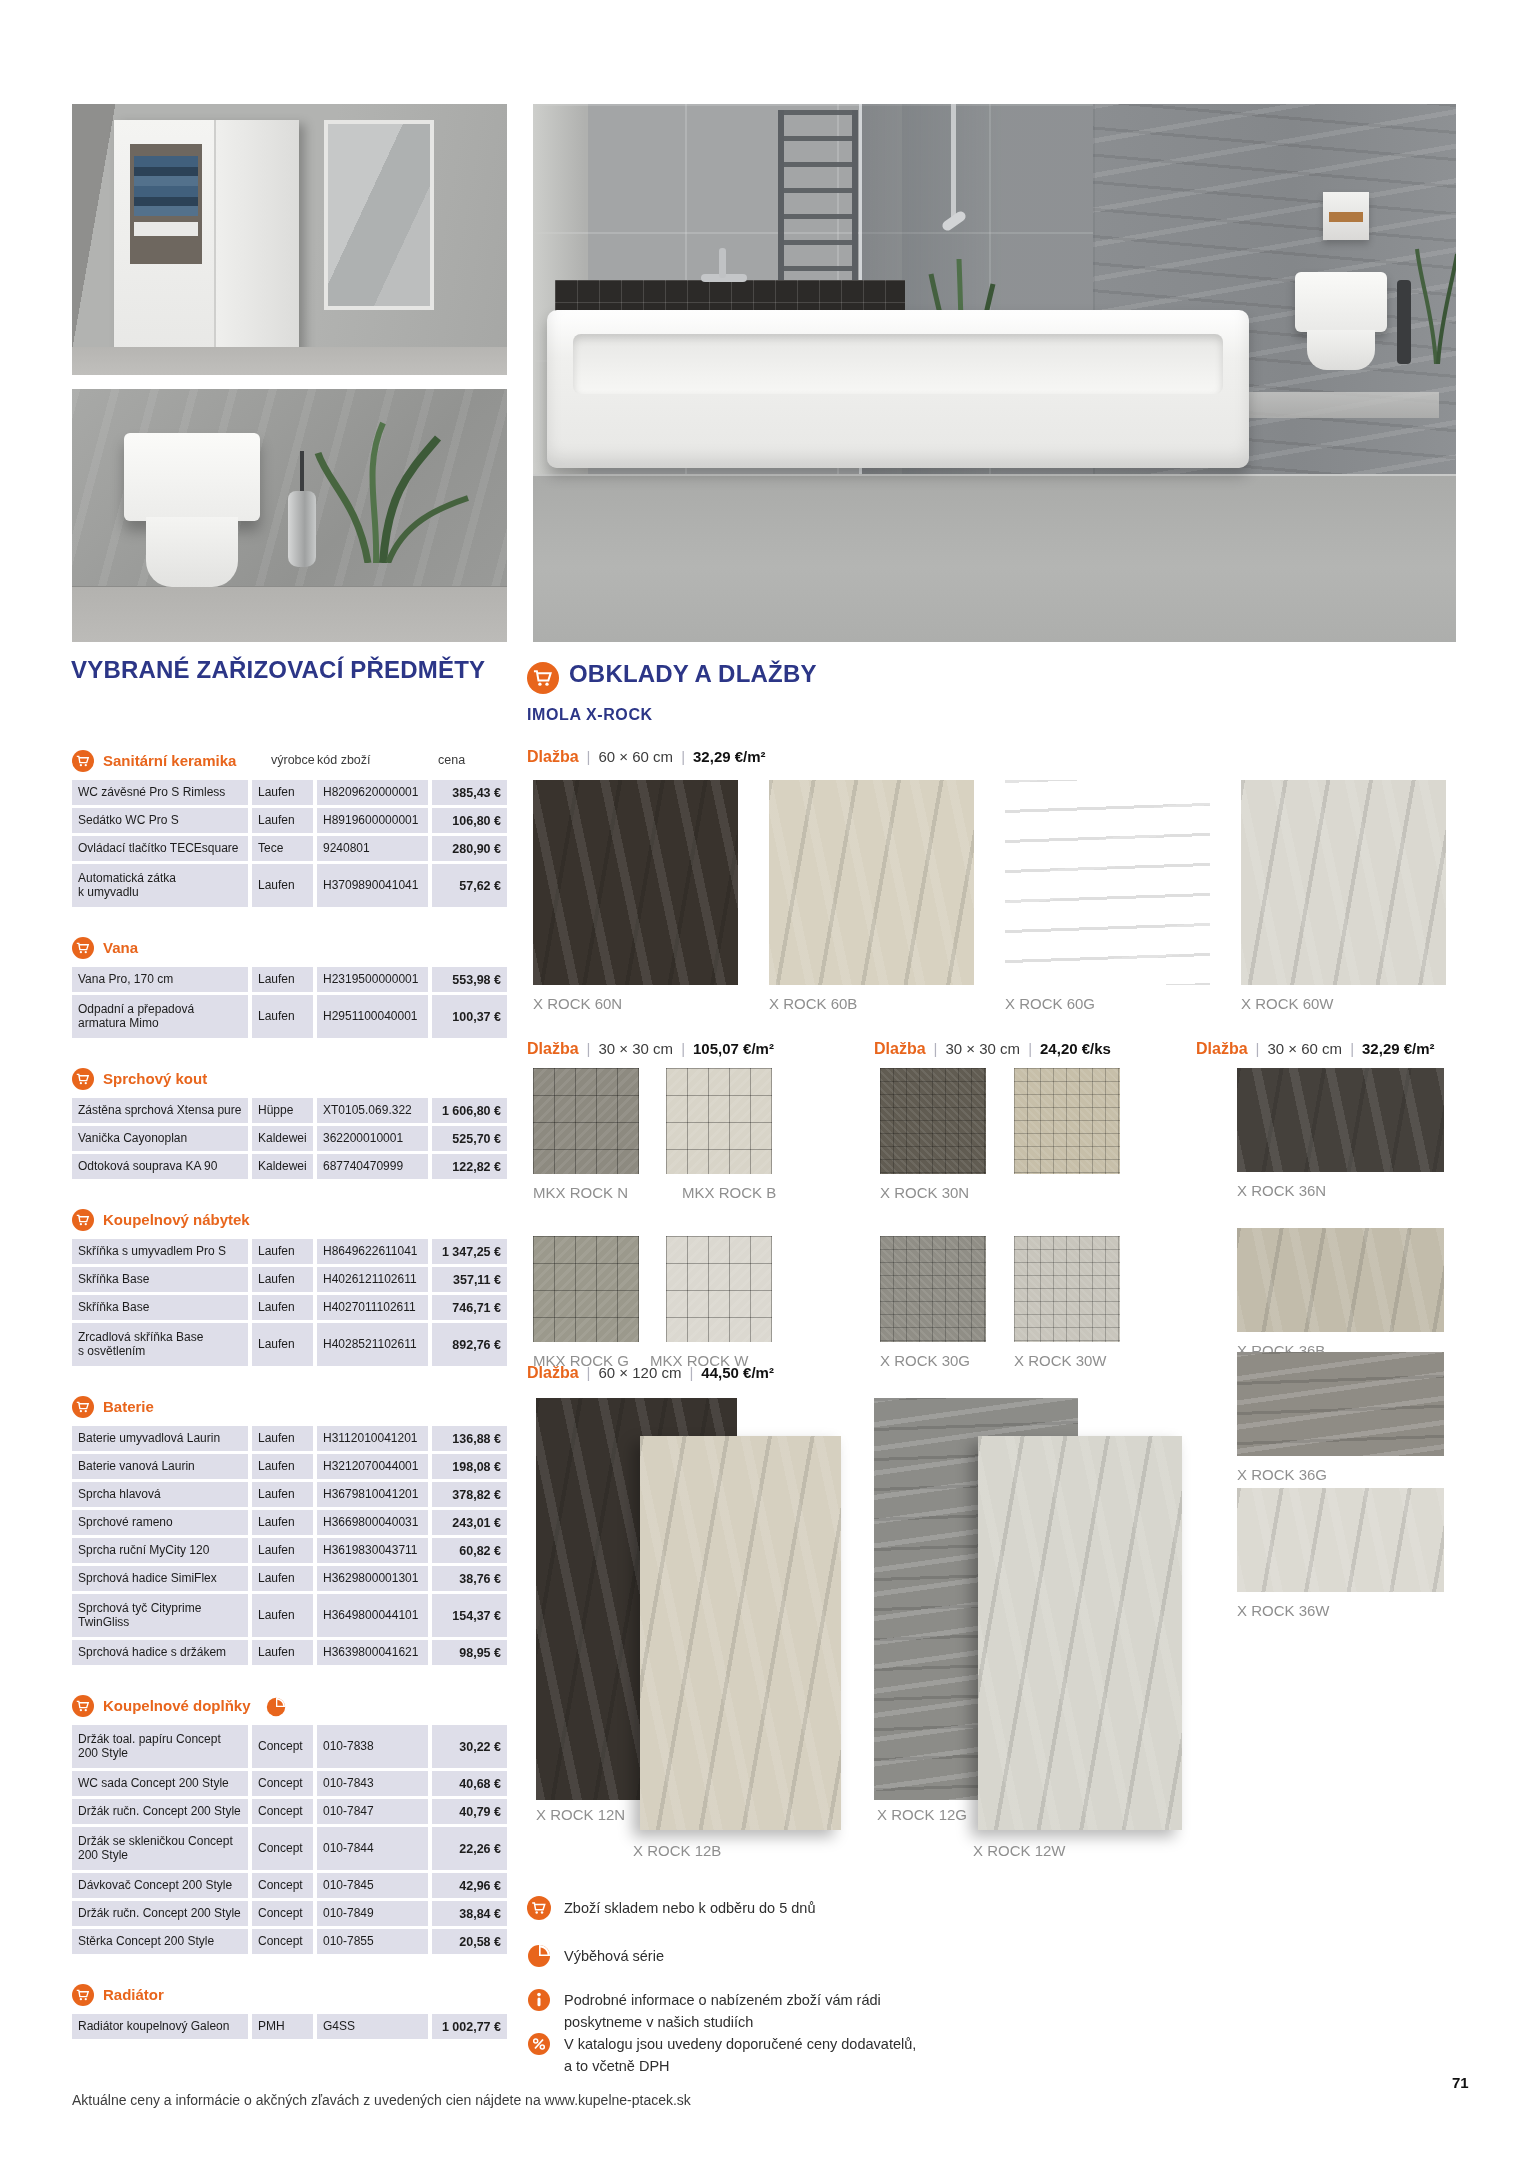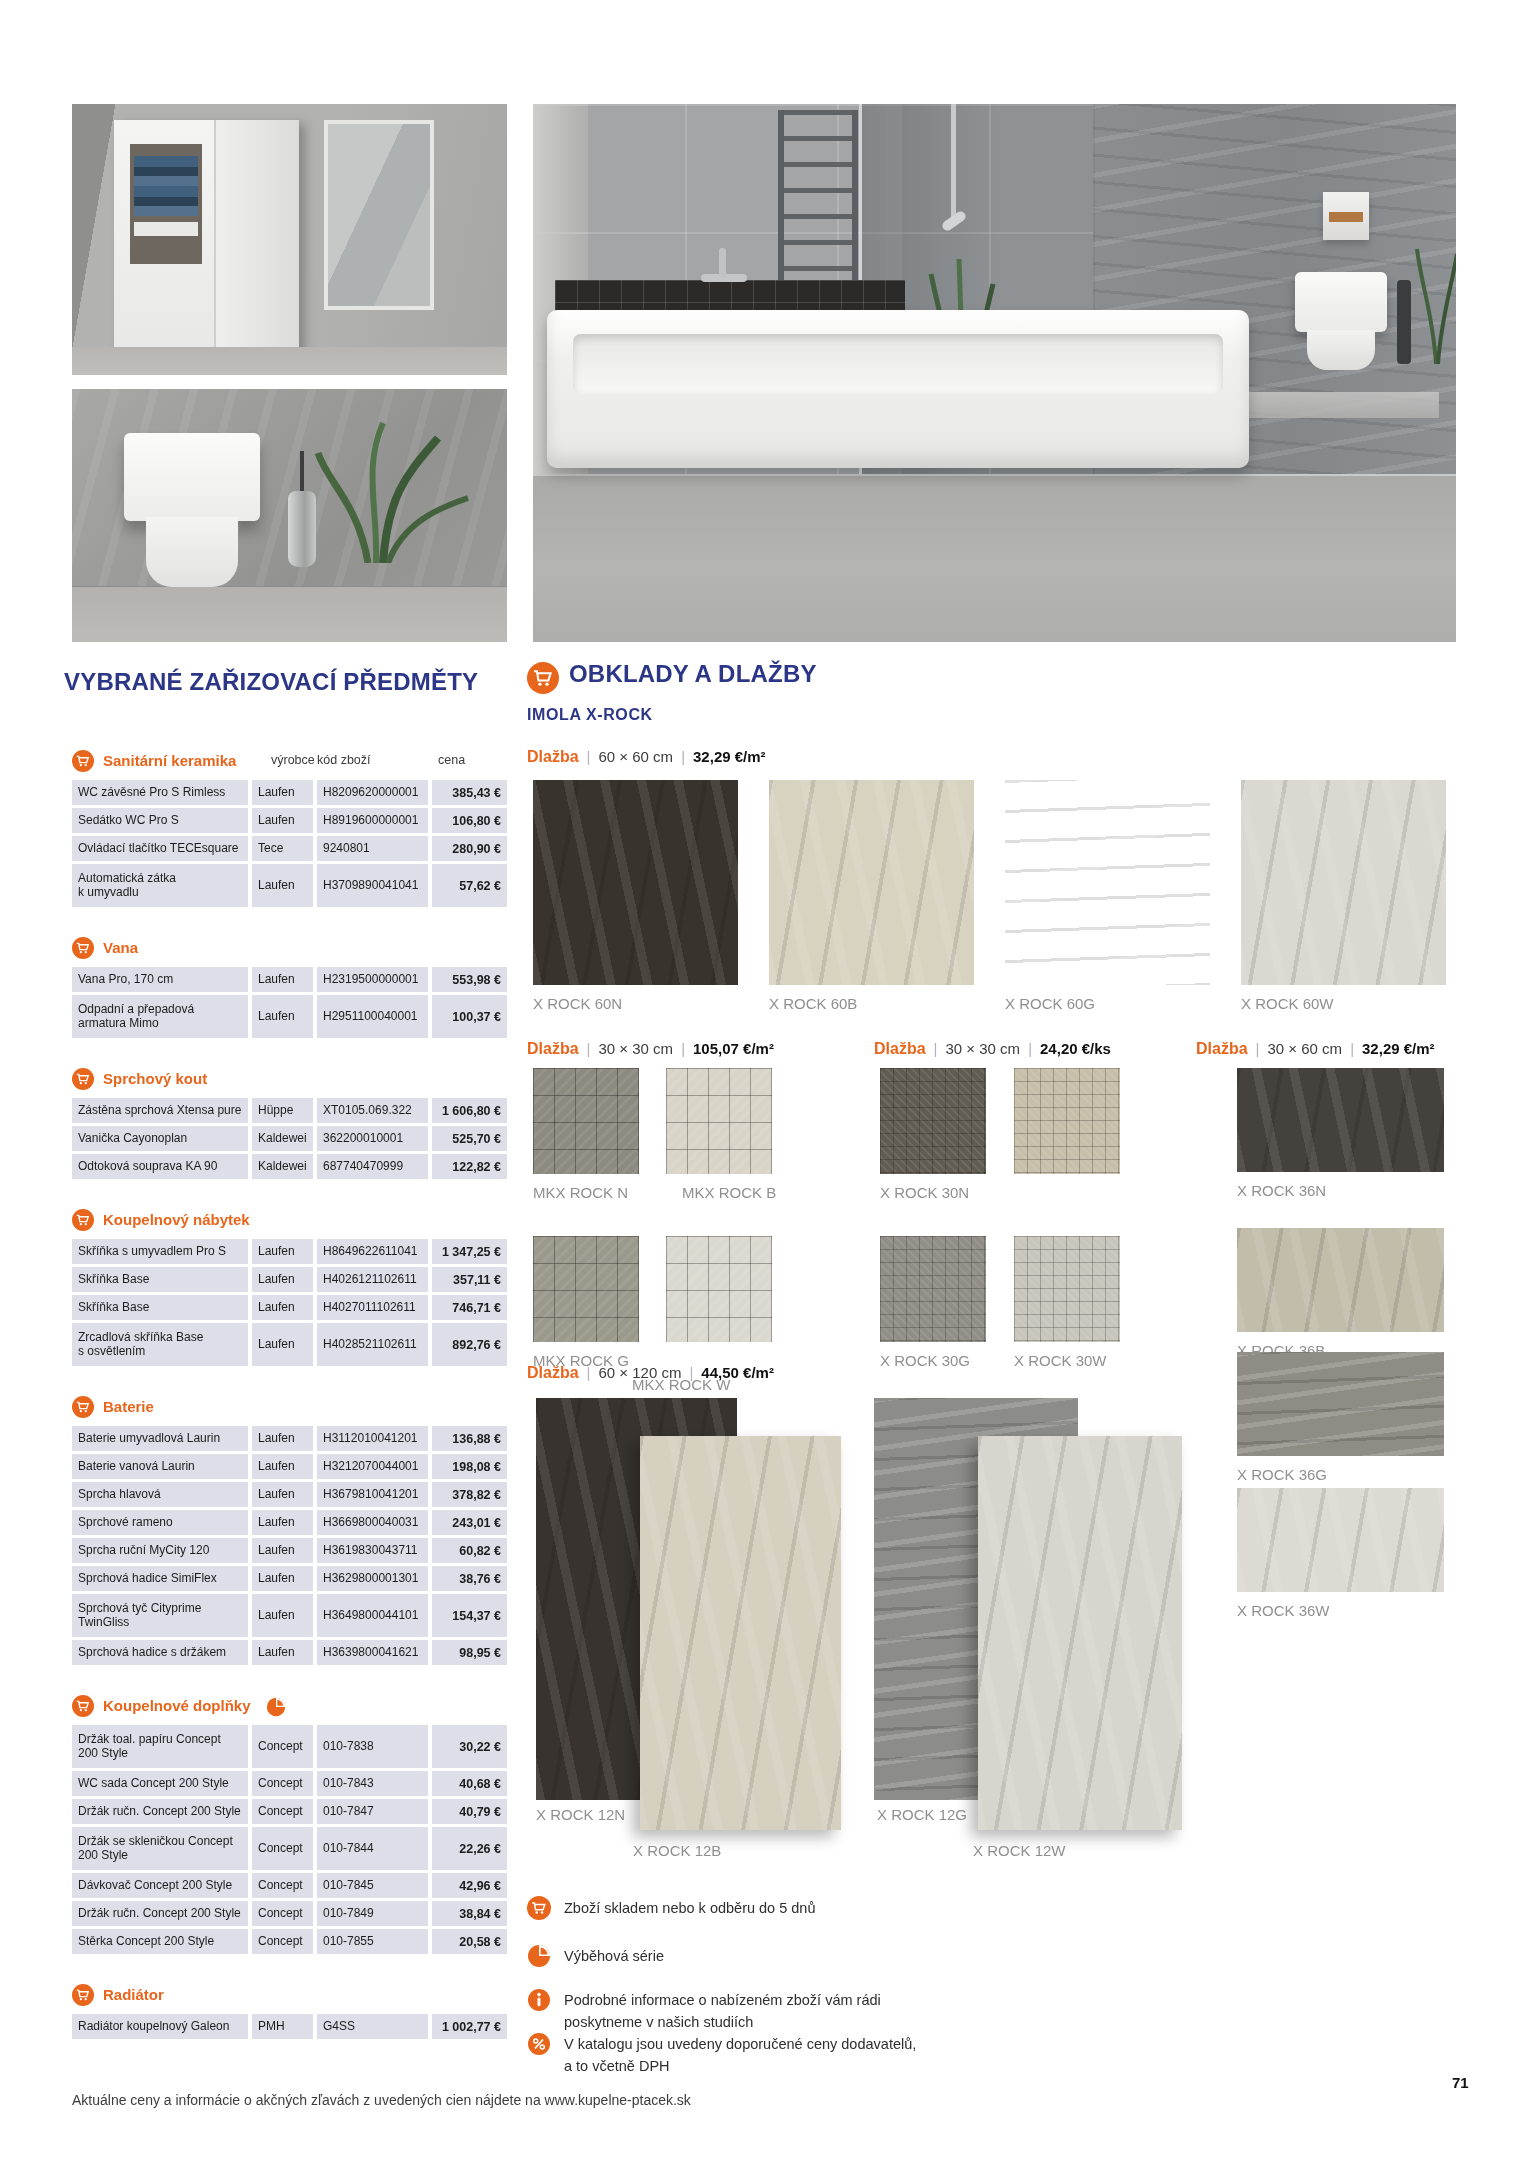--- a/index.html
+++ b/index.html
@@ -59,21 +59,21 @@
   .pr-faucet { position:absolute; left:168px; top:170px; width:46px; height:8px; border-radius:4px; background:#c4c6c8; }
   .pr-faucet:after { content:""; position:absolute; left:18px; top:-26px; width:7px; height:30px; background:#c0c2c4; border-radius:3px; }
   .pr-wc { position:absolute; left:762px; top:168px; width:92px; height:60px; border-radius:6px; background:linear-gradient(180deg,#fafaf8,#e9e9e7); box-shadow:0 6px 10px rgba(0,0,0,.25); }
   .pr-wc-bowl { position:absolute; left:774px; top:226px; width:68px; height:40px; border-radius:0 0 20px 20px; background:linear-gradient(180deg,#f2f2f0,#dddddb); }
   .pr-tph { position:absolute; left:790px; top:88px; width:46px; height:48px; background:linear-gradient(180deg,#f2f2f0,#dad9d7); box-shadow:0 4px 7px rgba(0,0,0,.2); }
   .pr-tph:after { content:""; position:absolute; left:6px; top:20px; width:34px; height:10px; background:#b07840; }
   .pr-brush2 { position:absolute; left:864px; top:176px; width:14px; height:84px; border-radius:4px; background:#3a3c3e; }
   .pr-light { position:absolute; left:0; top:0; width:52px; height:100%; background:linear-gradient(90deg,#cdcecb,transparent); }
 
   
-  #left-heading { position:absolute; left:64px; top:656px; font-size:24px; font-weight:bold; letter-spacing:.2px;margin-top:12px; }
+  #left-heading { position:absolute; left:71px; top:656px; font-size:24px; font-weight:bold; letter-spacing:.2px; }
   #sections { position:absolute; left:72px; top:750px; width:435px; }
   .section { margin-bottom:30px; }
   .sec-header { position:relative; height:30px; display:flex; align-items:flex-start; gap:9px; }
   .sec-title { font-size:15px; font-weight:bold; padding-top:2px; }
   .sec-cols { position:absolute; top:3px; font-size:12.5px; color:#3a3a3a; }
   .prow { display:grid; grid-template-columns:176px 61px 111px 75px; column-gap:4px; margin-bottom:3px; height:25px; }
   .prow.dbl { height:43px; }
   .cell { background:#dedee9; display:flex; align-items:center; padding:2px 6px; font-size:12px; color:#1c1c1c; line-height:1.12; white-space:pre-line; overflow:hidden; }
   .cell.price { justify-content:flex-end; font-weight:bold; font-size:12.5px; }
 
@@ -489,21 +489,21 @@
       <div class="tile-label" style="left: 1005px; top: 995px;">X ROCK 60G</div>
       <div class="tile pat-stone" style="left: 1241px; top: 780px; width: 205px; height: 205px; background-color: rgb(218, 216, 208);"></div>
       <div class="tile-label" style="left: 1241px; top: 995px;">X ROCK 60W</div>
       <div class="tile pat-brick" style="left: 533px; top: 1068px; width: 106px; height: 106px; background-color: rgb(141, 138, 128);"></div>
       <div class="tile-label" style="left: 533px; top: 1184px;">MKX ROCK N</div>
       <div class="tile pat-brick" style="left: 666px; top: 1068px; width: 106px; height: 106px; background-color: rgb(216, 212, 200);"></div>
       <div class="tile-label" style="left: 666px; top: 1184px; margin-left: 16px;">MKX ROCK B</div>
       <div class="tile pat-brick" style="left: 533px; top: 1236px; width: 106px; height: 106px; background-color: rgb(155, 153, 140);"></div>
       <div class="tile-label" style="left: 533px; top: 1352px;">MKX ROCK G</div>
       <div class="tile pat-brick" style="left: 666px; top: 1236px; width: 106px; height: 106px; background-color: rgb(219, 216, 208);"></div>
-      <div class="tile-label" style="left: 632px; top: 1352px; margin-top: 24px;">MKX ROCK W</div>
+      <div class="tile-label" style="left: 650px; top: 1352px;">MKX ROCK W</div>
       <div class="tile pat-fine" style="left: 880px; top: 1068px; width: 106px; height: 106px; background-color: rgb(97, 92, 82);"></div>
       <div class="tile-label" style="left: 880px; top: 1184px;">X ROCK 30N</div>
       <div class="tile pat-fine" style="left: 1014px; top: 1068px; width: 106px; height: 106px; background-color: rgb(199, 191, 169);"></div>
       <div class="tile-label" style="left: 1014px; top: 1240px;">X ROCK 30B</div>
       <div class="tile pat-fine" style="left: 880px; top: 1236px; width: 106px; height: 106px; background-color: rgb(144, 142, 134);"></div>
       <div class="tile-label" style="left: 880px; top: 1352px;">X ROCK 30G</div>
       <div class="tile pat-fine" style="left: 1014px; top: 1236px; width: 106px; height: 106px; background-color: rgb(200, 197, 188);"></div>
       <div class="tile-label" style="left: 1014px; top: 1352px;">X ROCK 30W</div>
       <div class="tile pat-stone" style="left: 1237px; top: 1068px; width: 207px; height: 104px; background-color: rgb(69, 65, 60);"></div>
       <div class="tile-label" style="left: 1237px; top: 1182px;">X ROCK 36N</div>

